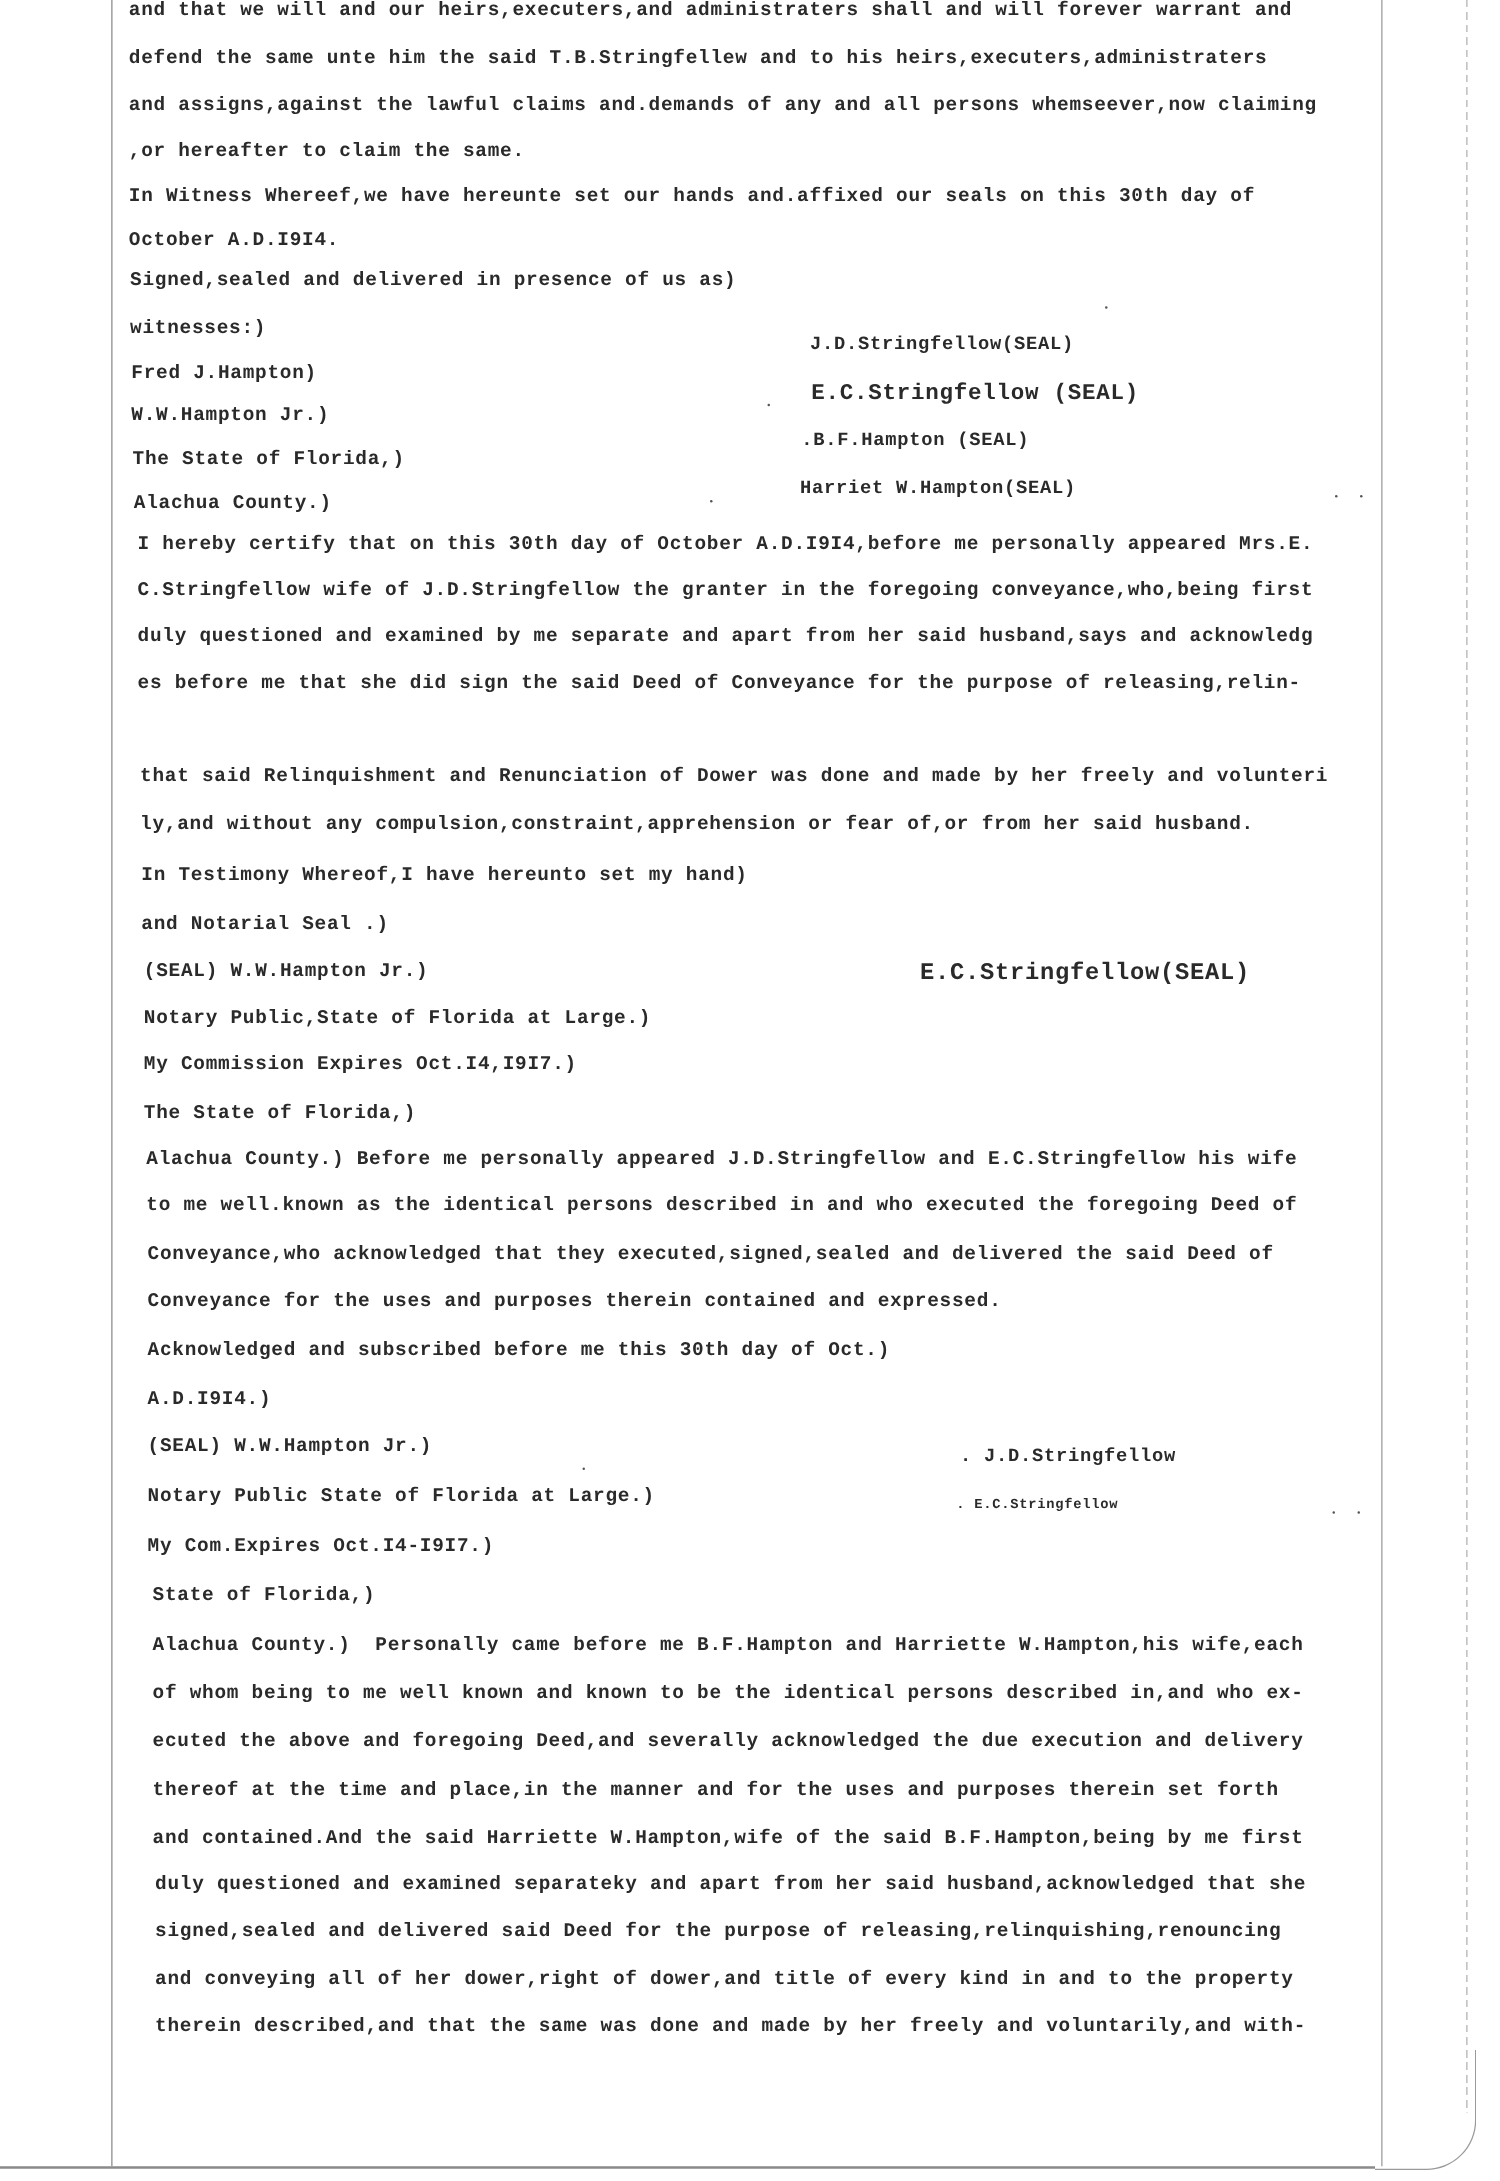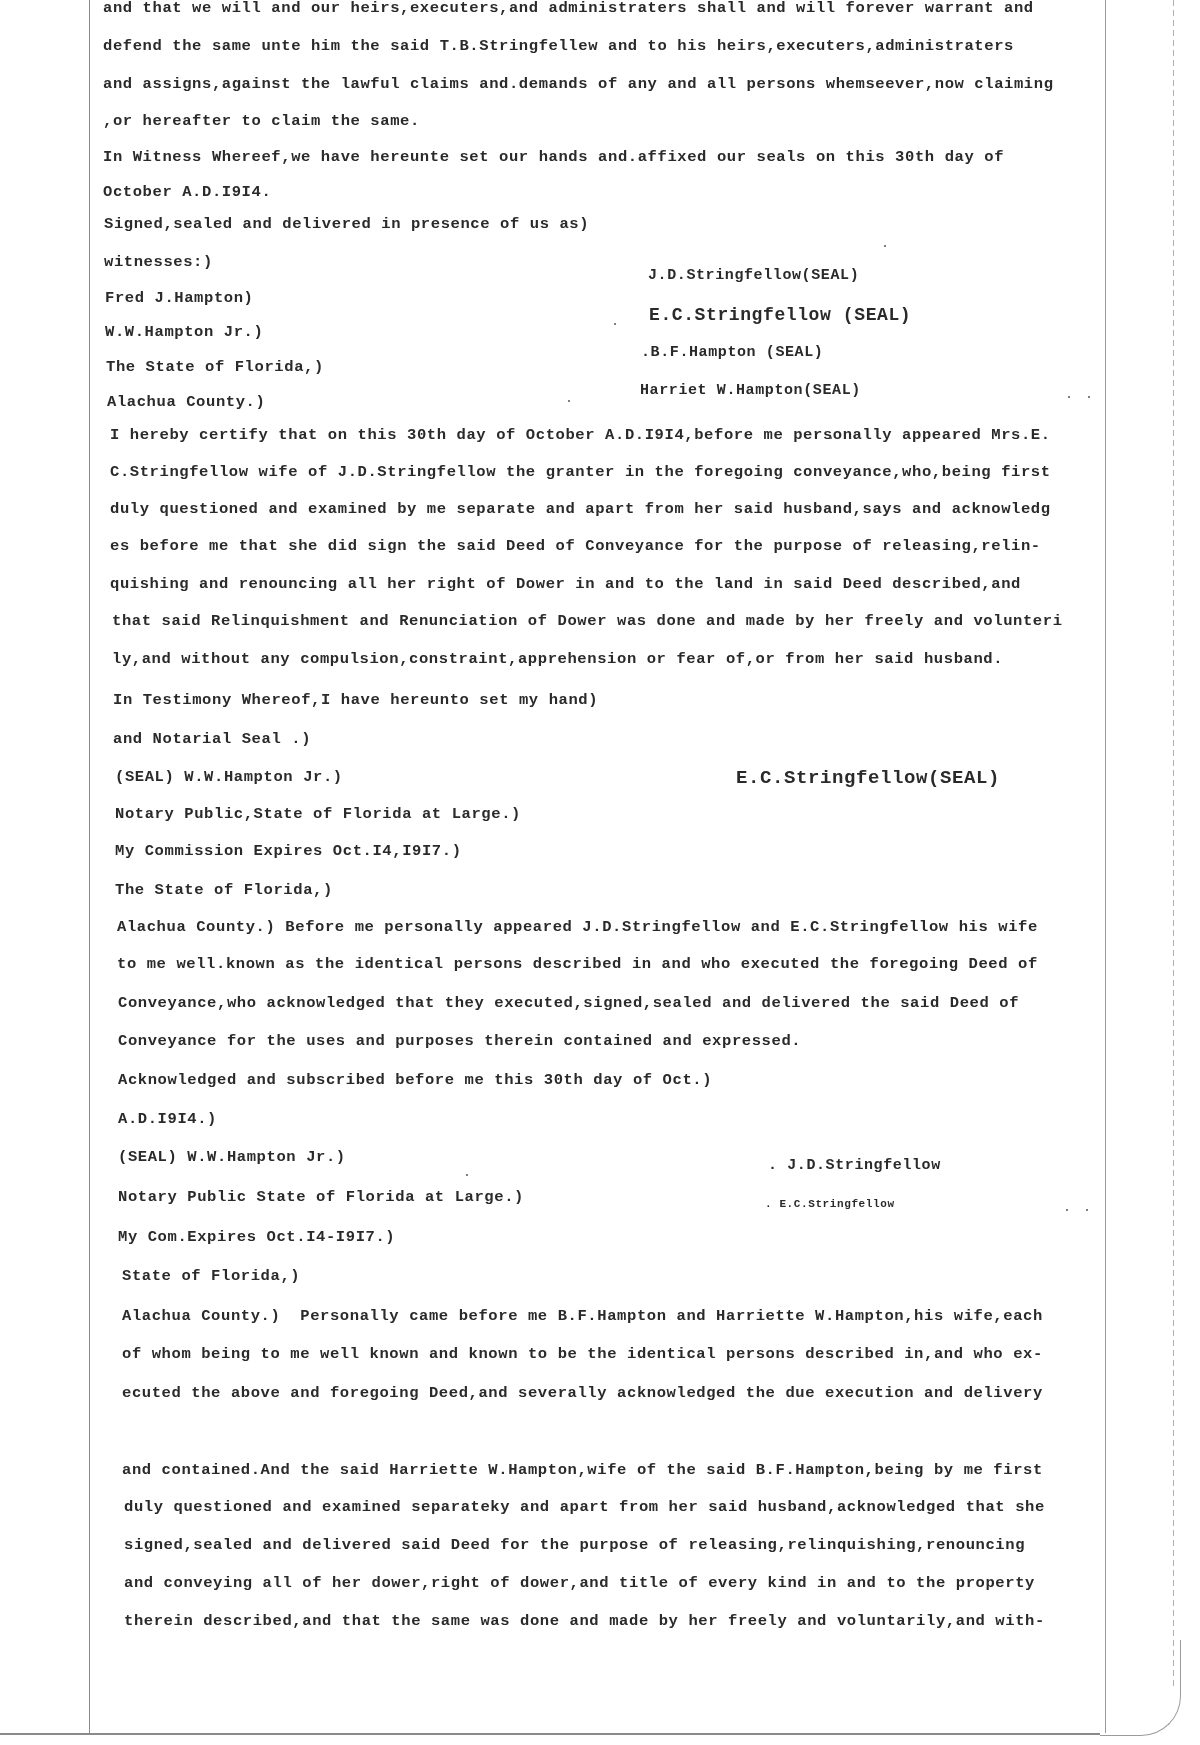--- a/index.html
+++ b/index.html
@@ -89,21 +89,20 @@
   <div class="line" style="left:104px;top:214px;">Signed,sealed and delivered in presence of us as)</div>
   <div class="line" style="left:104px;top:252px;">witnesses:)</div>
   <div class="line" style="left:105px;top:288px;">Fred J.Hampton)</div>
   <div class="line" style="left:105px;top:322px;">W.W.Hampton Jr.)</div>
   <div class="line" style="left:106px;top:357px;">The State of Florida,)</div>
   <div class="line" style="left:107px;top:392px;">Alachua County.)</div>
   <div class="line" style="left:110px;top:425px;">I hereby certify that on this 30th day of October A.D.I9I4,before me personally appeared Mrs.E.</div>
   <div class="line" style="left:110px;top:462px;">C.Stringfellow wife of J.D.Stringfellow the granter in the foregoing conveyance,who,being first</div>
   <div class="line" style="left:110px;top:499px;">duly questioned and examined by me separate and apart from her said husband,says and acknowledg</div>
   <div class="line" style="left:110px;top:536px;">es before me that she did sign the said Deed of Conveyance for the purpose of releasing,relin-</div>
-  <div class="line" style="left:110px;top:574px;">quishing and renouncing all her right of Dower in and to the land in said Deed described,and</div>
   <div class="line" style="left:112px;top:611px;">that said Relinquishment and Renunciation of Dower was done and made by her freely and volunteri</div>
   <div class="line" style="left:112px;top:649px;">ly,and without any compulsion,constraint,apprehension or fear of,or from her said husband.</div>
   <div class="line" style="left:113px;top:690px;">In Testimony Whereof,I have hereunto set my hand)</div>
   <div class="line" style="left:113px;top:729px;">and Notarial Seal .)</div>
   <div class="line" style="left:115px;top:767px;">(SEAL) W.W.Hampton Jr.)</div>
   <div class="line" style="left:115px;top:804px;">Notary Public,State of Florida at Large.)</div>
   <div class="line" style="left:115px;top:841px;">My Commission Expires Oct.I4,I9I7.)</div>
   <div class="line" style="left:115px;top:880px;">The State of Florida,)</div>
   <div class="line" style="left:117px;top:917px;">Alachua County.) Before me personally appeared J.D.Stringfellow and E.C.Stringfellow his wife</div>
   <div class="line" style="left:117px;top:954px;">to me well.known as the identical persons described in and who executed the foregoing Deed of</div>
@@ -111,20 +110,21 @@
   <div class="line" style="left:118px;top:1031px;">Conveyance for the uses and purposes therein contained and expressed.</div>
   <div class="line" style="left:118px;top:1070px;">Acknowledged and subscribed before me this 30th day of Oct.)</div>
   <div class="line" style="left:118px;top:1109px;">A.D.I9I4.)</div>
   <div class="line" style="left:118px;top:1147px;">(SEAL) W.W.Hampton Jr.)</div>
   <div class="line" style="left:118px;top:1187px;">Notary Public State of Florida at Large.)</div>
   <div class="line" style="left:118px;top:1227px;">My Com.Expires Oct.I4-I9I7.)</div>
   <div class="line" style="left:122px;top:1266px;">State of Florida,)</div>
   <div class="line" style="left:122px;top:1306px;">Alachua County.)  Personally came before me B.F.Hampton and Harriette W.Hampton,his wife,each</div>
   <div class="line" style="left:122px;top:1344px;">of whom being to me well known and known to be the identical persons described in,and who ex-</div>
   <div class="line" style="left:122px;top:1383px;">ecuted the above and foregoing Deed,and severally acknowledged the due execution and delivery</div>
+  <div class="line" style="left:122px;top:1422px;">thereof at the time and place,in the manner and for the uses and purposes therein set forth</div>
   <div class="line" style="left:122px;top:1460px;">and contained.And the said Harriette W.Hampton,wife of the said B.F.Hampton,being by me first</div>
   <div class="line" style="left:124px;top:1497px;">duly questioned and examined separateky and apart from her said husband,acknowledged that she</div>
   <div class="line" style="left:124px;top:1535px;">signed,sealed and delivered said Deed for the purpose of releasing,relinquishing,renouncing</div>
   <div class="line" style="left:124px;top:1573px;">and conveying all of her dower,right of dower,and title of every kind in and to the property</div>
   <div class="line" style="left:124px;top:1611px;">therein described,and that the same was done and made by her freely and voluntarily,and with-</div>
 
   <div class="line" style="left:648px;top:266px;font-size:15px;">J.D.Stringfellow(SEAL)</div>
   <div class="line" style="left:649px;top:305px;font-size:18px;">E.C.Stringfellow (SEAL)</div>
   <div class="line" style="left:641px;top:343px;font-size:15px;">.B.F.Hampton (SEAL)</div>
   <div class="line" style="left:640px;top:381px;font-size:15px;">Harriet W.Hampton(SEAL)</div>

